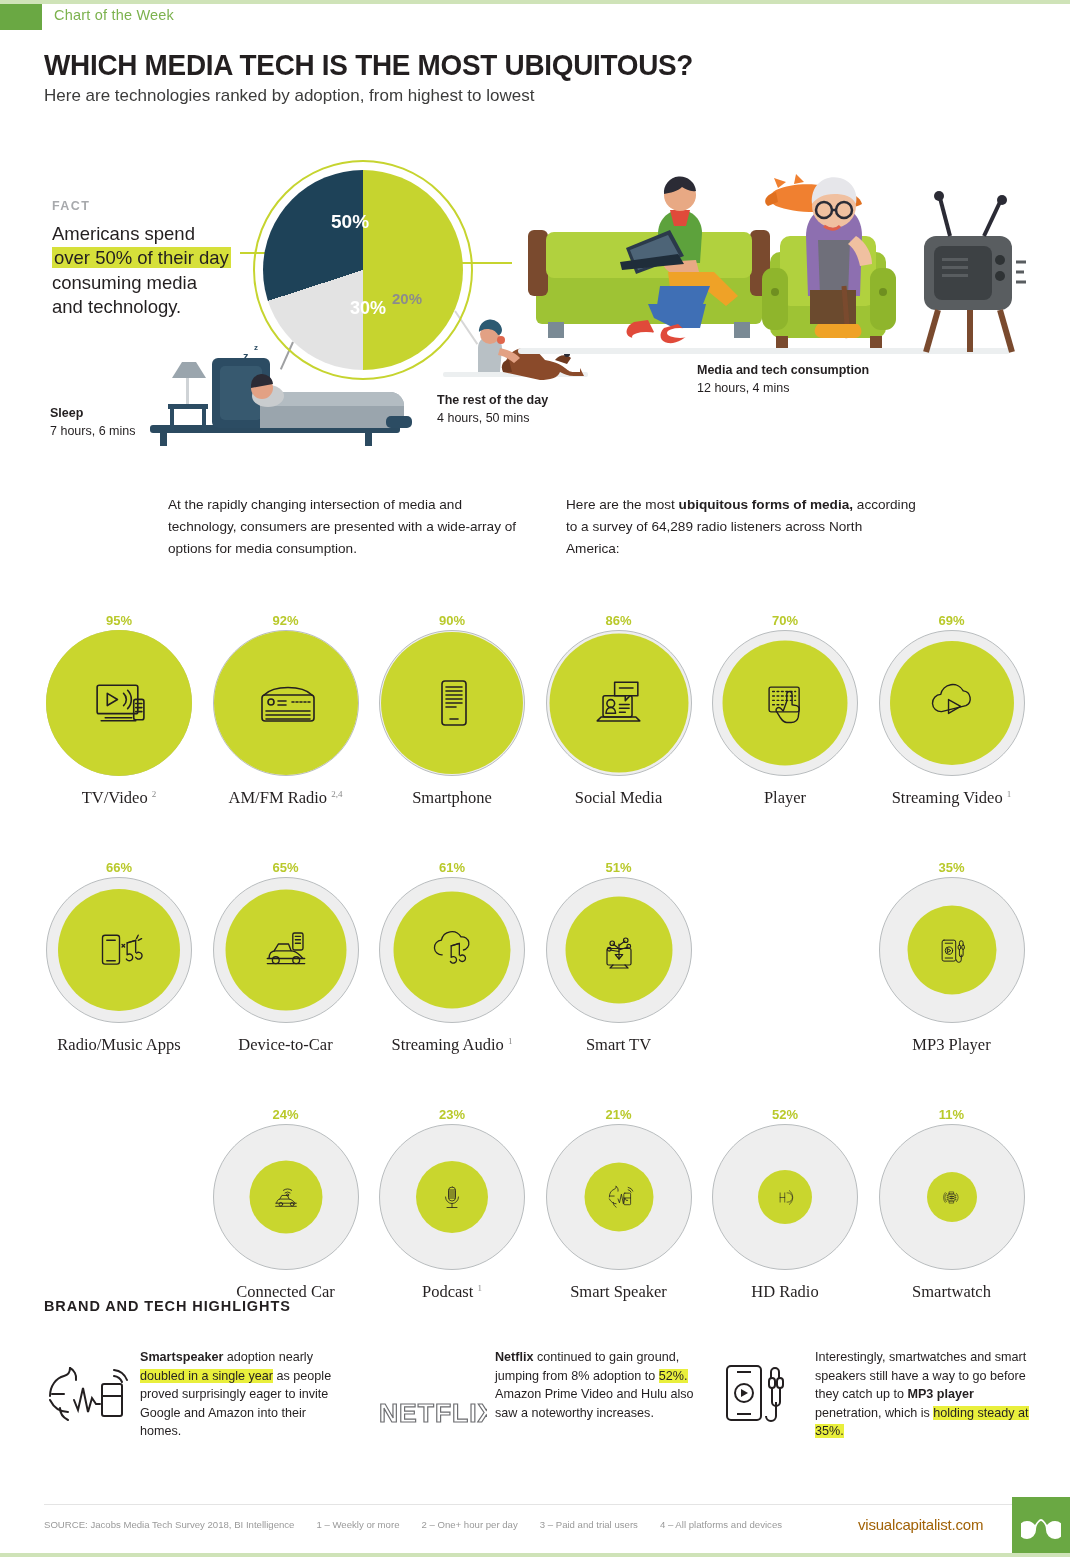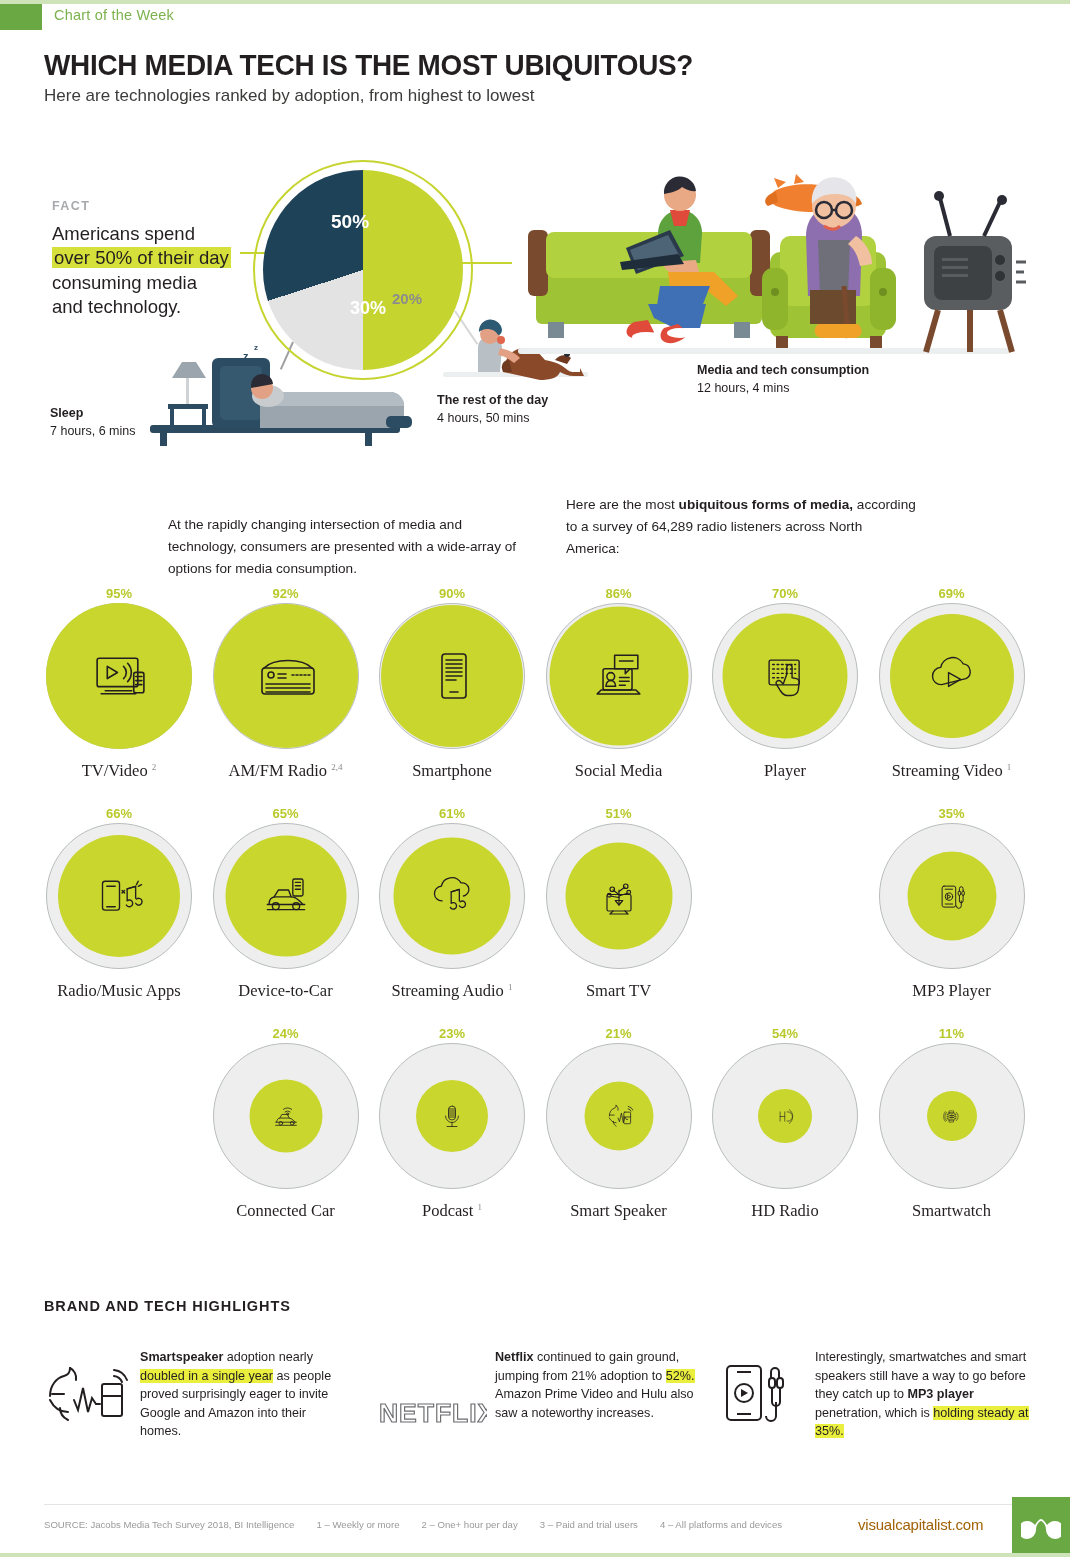--- a/index.html
+++ b/index.html
@@ -44,25 +44,25 @@
   
   .callout{position:absolute;font-size:12.5px;line-height:1.42;color:#231f20;}
   .callout b{font-size:12.5px;}
   #c-sleep{left:50px;top:405px;}
   #c-rest{left:437px;top:392px;}
   #c-media{left:697px;top:362px;}
   
   .illus{position:absolute;}
   
   .intro{position:absolute;font-size:13.6px;line-height:1.6;color:#231f20;width:350px;}
-  #intro-left{left:168px;top:494px;margin-top:20px;}
+  #intro-left{left:168px;top:494px;}
   #intro-right{left:566px;top:494px;}
   
   #grid{position:absolute;left:36px;top:585px;width:1000px;}
-  .grid-row{position:relative;height:220px;}
+  .grid-row{position:relative;height:220px;margin-top:27px;}
   .cell{position:absolute;top:0;width:166px;text-align:center;}
   .pct{font-size:13px;color:#b9c92b;font-weight:bold;height:18px;line-height:18px;}
   .bub{position:relative;width:146px;height:146px;margin:0 auto;}
   .bub-outer{position:absolute;left:0;top:0;width:146px;height:146px;border-radius:50%;
     background:#eeeeee;border:1px solid #b9bdbf;box-sizing:border-box;}
   .bub-inner{position:absolute;border-radius:50%;background:#c9d62e;
     left:50%;top:50%;transform:translate(-50%,-50%);
     display:flex;align-items:center;justify-content:center;}
   .bub-inner svg{display:block;}
   .clabel{margin-top:12px;font-family:"Liberation Serif",serif;font-size:16.5px;color:#231f20;}
@@ -538,21 +538,21 @@
                   <path d="M49 15 a8 8 0 0 1 6 5"></path>
                   <path d="M49 10 a13 13 0 0 1 10 8"></path>
                 </g>
               </svg>
             </div>
           </div>
         </div>
         <div class="clabel">Smart Speaker</div>
       </div>
       <div class="cell" style="left: 666px;">
-        <div class="pct">54%</div>
+        <div class="pct">52%</div>
         <div class="bub">
           <div class="bub-outer"></div>
           <div class="bub-inner" style="width:54px;height:54px;">
             <div style="width:23px;height:23px;">
               <svg viewBox="0 0 60 60" width="100%" height="100%">
                 <g fill="none" stroke="#231f20" stroke-width="1.6" stroke-linecap="round" stroke-linejoin="round">
                   <path d="M16 18 v24 M16 30 h12 M28 18 v24"></path>
                   <path d="M34 18 h2 a12 12 0 0 1 0 24 h-2"></path>
                   <path d="M40 12 a22 22 0 0 1 0 36"></path>
                 </g>
@@ -609,21 +609,21 @@
       <path d="M70 18 a16 16 0 0 1 13 10"></path>
     </g>
   </svg>
   <div class="hl-txt"><b>Smartspeaker</b><span> adoption nearly </span><span class="hlg">doubled in a single year</span><span> as people proved surprisingly eager to invite Google and Amazon into their homes.</span></div>
 </div>
 
 <div class="hl-card" id="hl2">
   <svg class="hl-ico" viewBox="0 0 112 34" height="34">
     <text x="2" y="27" font-family="Liberation Sans, sans-serif" font-size="27" font-weight="bold" letter-spacing="1" fill="none" stroke="#6d6e71" stroke-width="1.2">NETFLIX</text>
   </svg>
-  <div class="hl-txt"><b>Netflix</b><span> continued to gain ground, jumping from 21% adoption to </span><span class="hlg">52%.</span><span> Amazon Prime Video and Hulu also saw a noteworthy increases.</span></div>
+  <div class="hl-txt"><b>Netflix</b><span> continued to gain ground, jumping from 8% adoption to </span><span class="hlg">52%.</span><span> Amazon Prime Video and Hulu also saw a noteworthy increases.</span></div>
 </div>
 
 <div class="hl-card" id="hl3">
   <svg class="hl-ico" viewBox="0 0 84 84">
     <g fill="none" stroke="#231f20" stroke-width="2" stroke-linejoin="round">
       <rect x="8" y="14" width="34" height="54" rx="4"></rect>
       <path d="M18 20 h14"></path>
       <path d="M18 62 h14"></path>
       <circle cx="25" cy="41" r="9"></circle>
       <path d="M22 37 l7 4 l-7 4z" fill="#231f20" stroke="none"></path>

